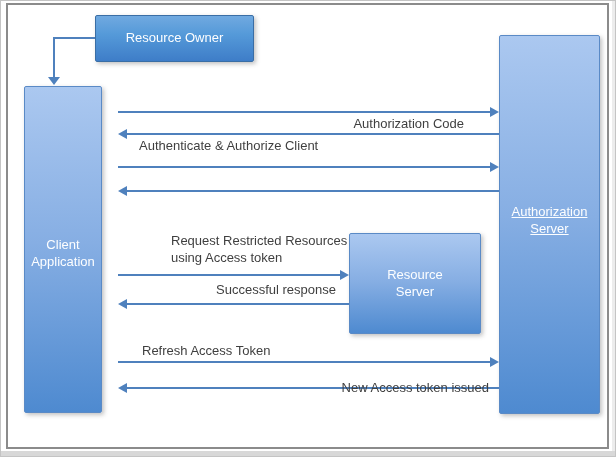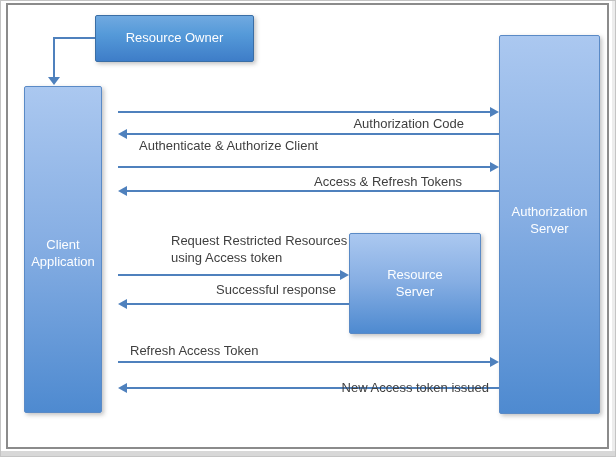--- a/index.html
+++ b/index.html
@@ -21,21 +21,21 @@
     white-space:pre-line;border:1px solid #5a8ac6;border-radius:2px;
     box-shadow:2px 2px 4px rgba(120,120,120,.45);box-sizing:border-box;
   }
   .node.big{background:linear-gradient(180deg,#abc8f0 0%,#86aee3 48%,#4e8ad0 100%);}
   #node-resource-owner{
     left:94px;top:14px;width:159px;height:47px;
     background:linear-gradient(180deg,#70a9e0 0%,#559ad9 40%,#3e7dc8 100%);
     border-color:#3a6ea5;
   }
   #node-client-application{left:23px;top:85px;width:78px;height:327px;align-items:flex-start;padding-top:150px;}
-  #node-authorization-server{left:498px;top:34px;width:101px;height:379px;align-items:flex-start;padding-top:168px;}
+  #node-authorization-server{left:498px;top:34px;width:101px;height:379px;align-items:flex-start;padding-top:168px;text-decoration:underline;}
   #node-resource-server{left:348px;top:232px;width:132px;height:101px;}
   
   .seg{position:absolute;background:#4f81bd;}
   #elbow-h{left:52px;top:36px;width:42px;height:2px;}
   #elbow-v{left:52px;top:36px;width:2px;height:41px;}
   #elbow-head{
     position:absolute;left:47px;top:76px;width:0;height:0;
     border-left:6px solid transparent;border-right:6px solid transparent;
     border-top:8px solid #4f81bd;
   }
@@ -57,21 +57,21 @@
   #flow6{left:117px;top:356px;width:381px;}
   #flow7{left:117px;top:382px;width:381px;}
   
   .flabel{position:absolute;color:#3f3f3f;font-size:13px;line-height:17px;white-space:pre-line;}
   #flabel0{left:138px;top:88px;margin-top:48px;}
   #flabel1{right:151px;top:114px;}
   #flabel2{left:138px;top:147px;}
   #flabel3{right:153px;top:172px;}
   #flabel4{left:126px;top:231px;margin-left:44px;}
   #flabel5{right:279px;top:280px;}
-  #flabel6{left:129px;top:341px;}
+  #flabel6{left:141px;top:341px;}
   #flabel7{right:126px;top:378px;}
 </style>
 </head>
 <body>
 
 <div class="screen">
   <div class="right-strip"></div>
   <div class="bottom-strip"></div>
   <div class="canvas-border"></div>
 
@@ -123,19 +123,18 @@
       <div class="shaft"></div>
       <div class="head"></div>
     </div>
   <div class="flow l" id="flow7">
       <div class="shaft"></div>
       <div class="head"></div>
     </div>
 
   <div class="flabel" id="flabel0">Authenticate &amp; Authorize Client</div>
   <div class="flabel" id="flabel1">Authorization Code</div>
-  <div class="flabel" id="flabel3">Access &amp; Refresh Tokens</div>
   <div class="flabel" id="flabel4">Request Restricted Resources
 using Access token</div>
   <div class="flabel" id="flabel5">Successful response</div>
   <div class="flabel" id="flabel6">Refresh Access Token</div>
   <div class="flabel" id="flabel7">New Access token issued</div>
 </div>
 
 </body></html>

